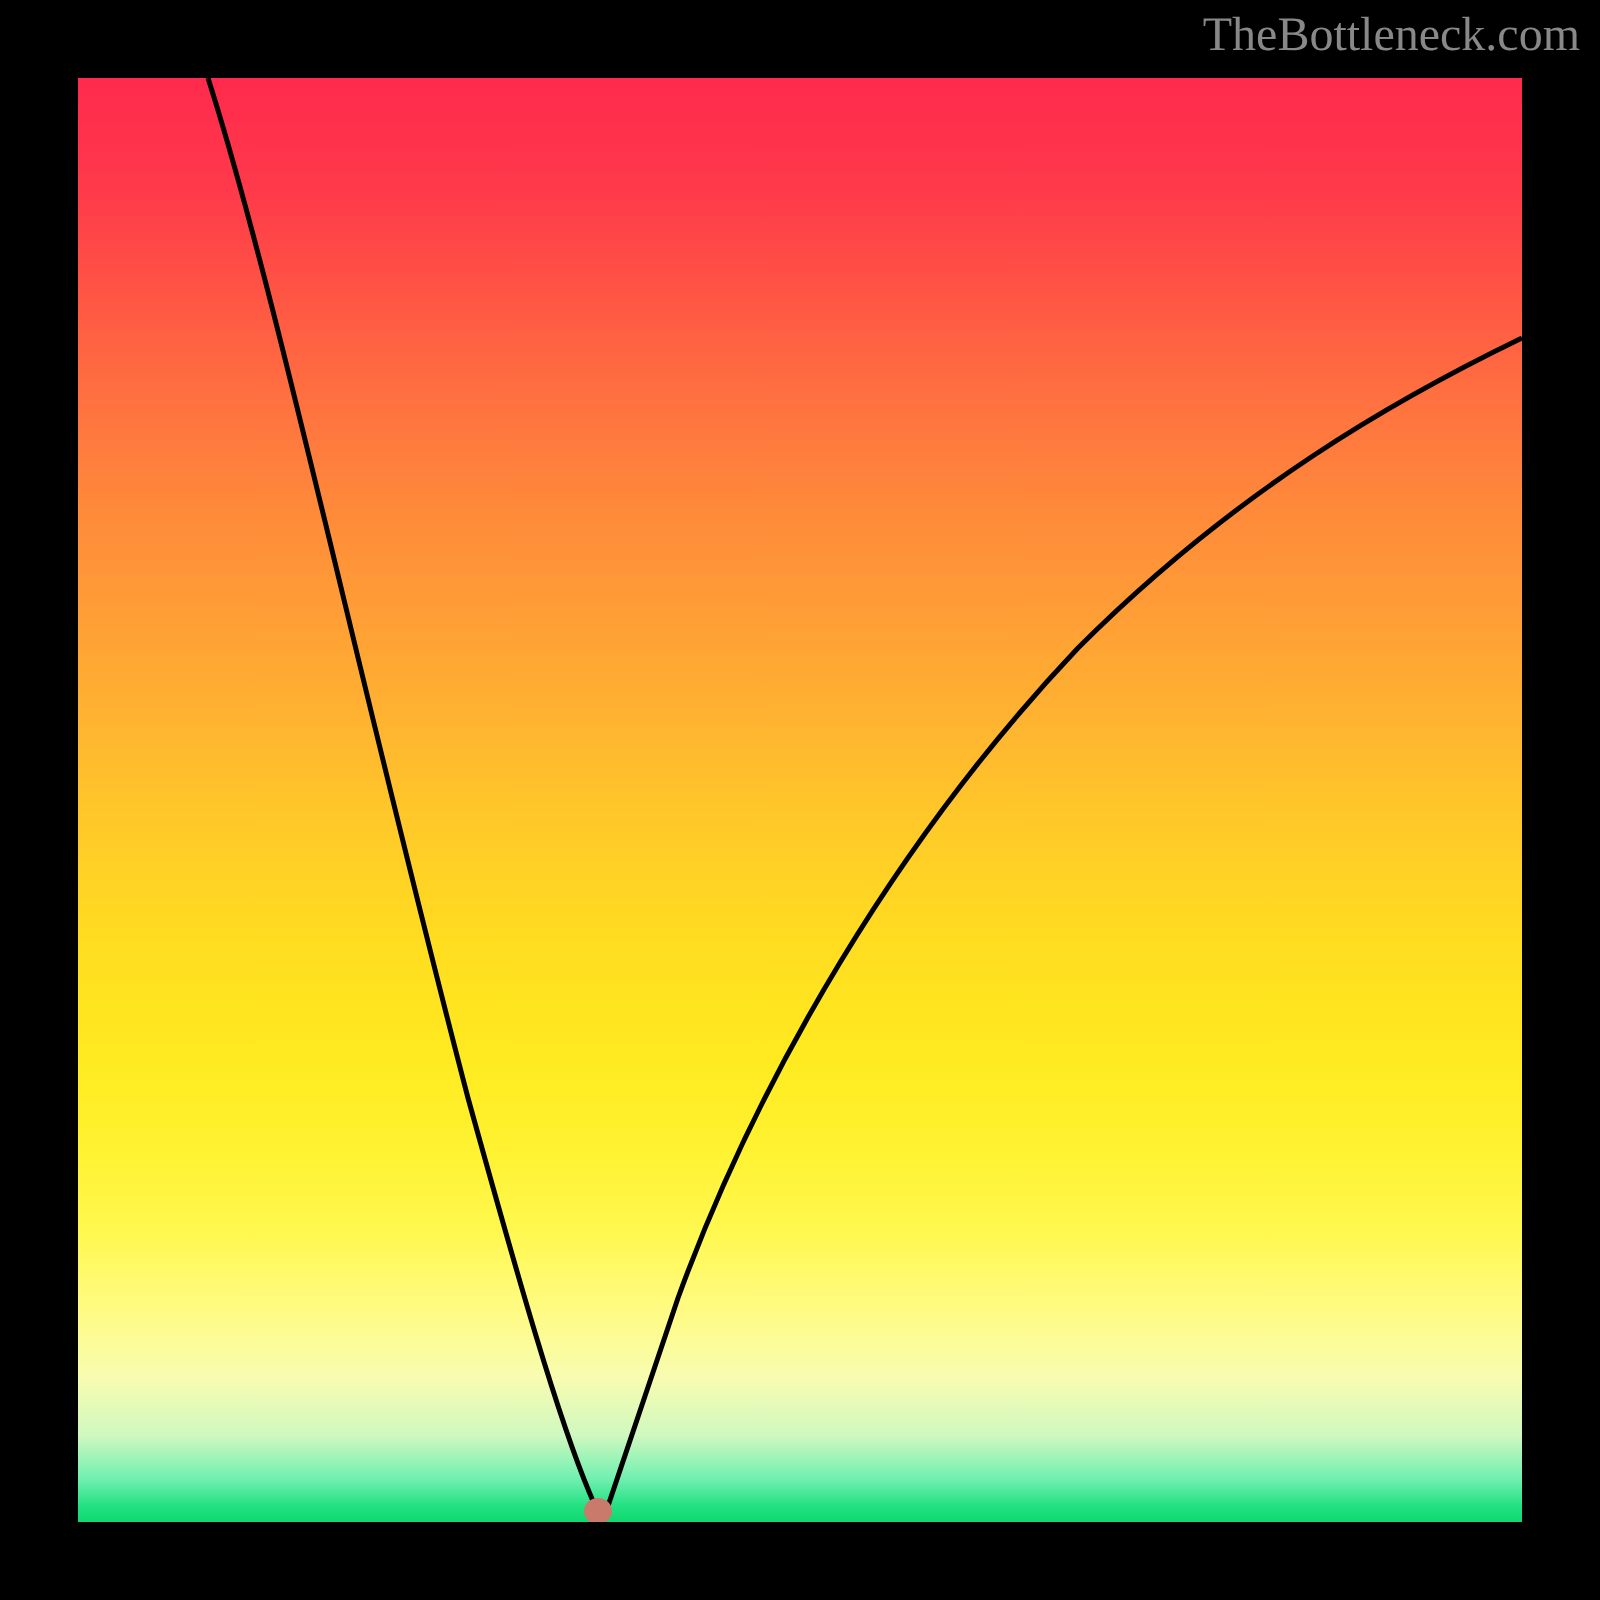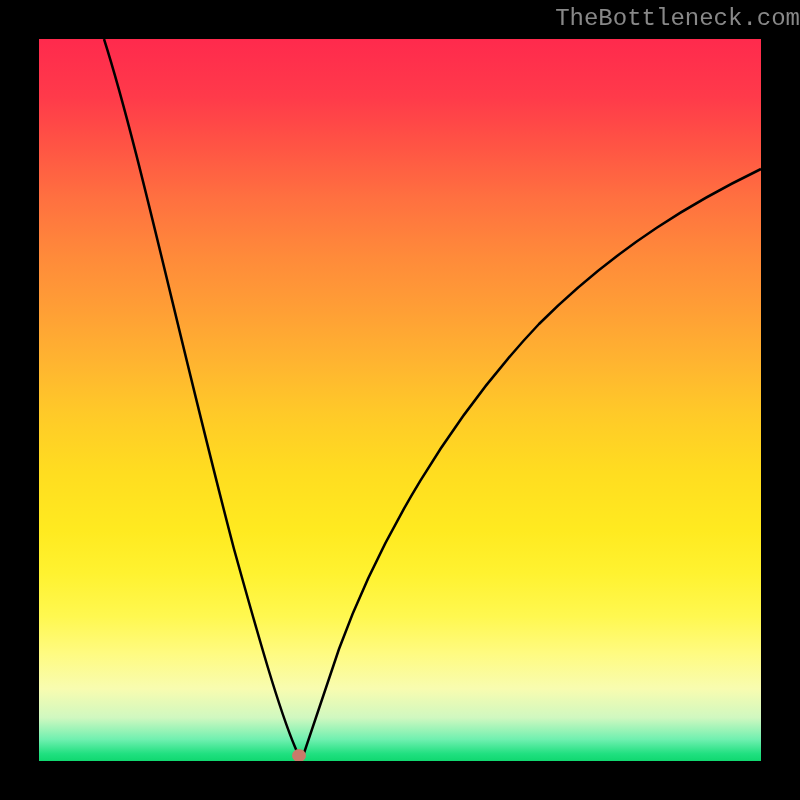--- a/index.html
+++ b/index.html
@@ -7,22 +7,22 @@
       padding: 0;
       width: 800px;
       height: 800px;
       background: #000;
       position: relative;
       overflow: hidden;
     }
     .watermark {
       position: absolute;
       top: 5px;
-      right: 0;
-      font-family: Liberation Mono, monospace;
+      right: 10px;
+      font-family: Liberation Serif, serif;
       font-size: 24px;
       color: #888;
       z-index: 10;
     }
     .plot-area {
       position: absolute;
       left: 39px;
       top: 39px;
       width: 722px;
       height: 722px;

